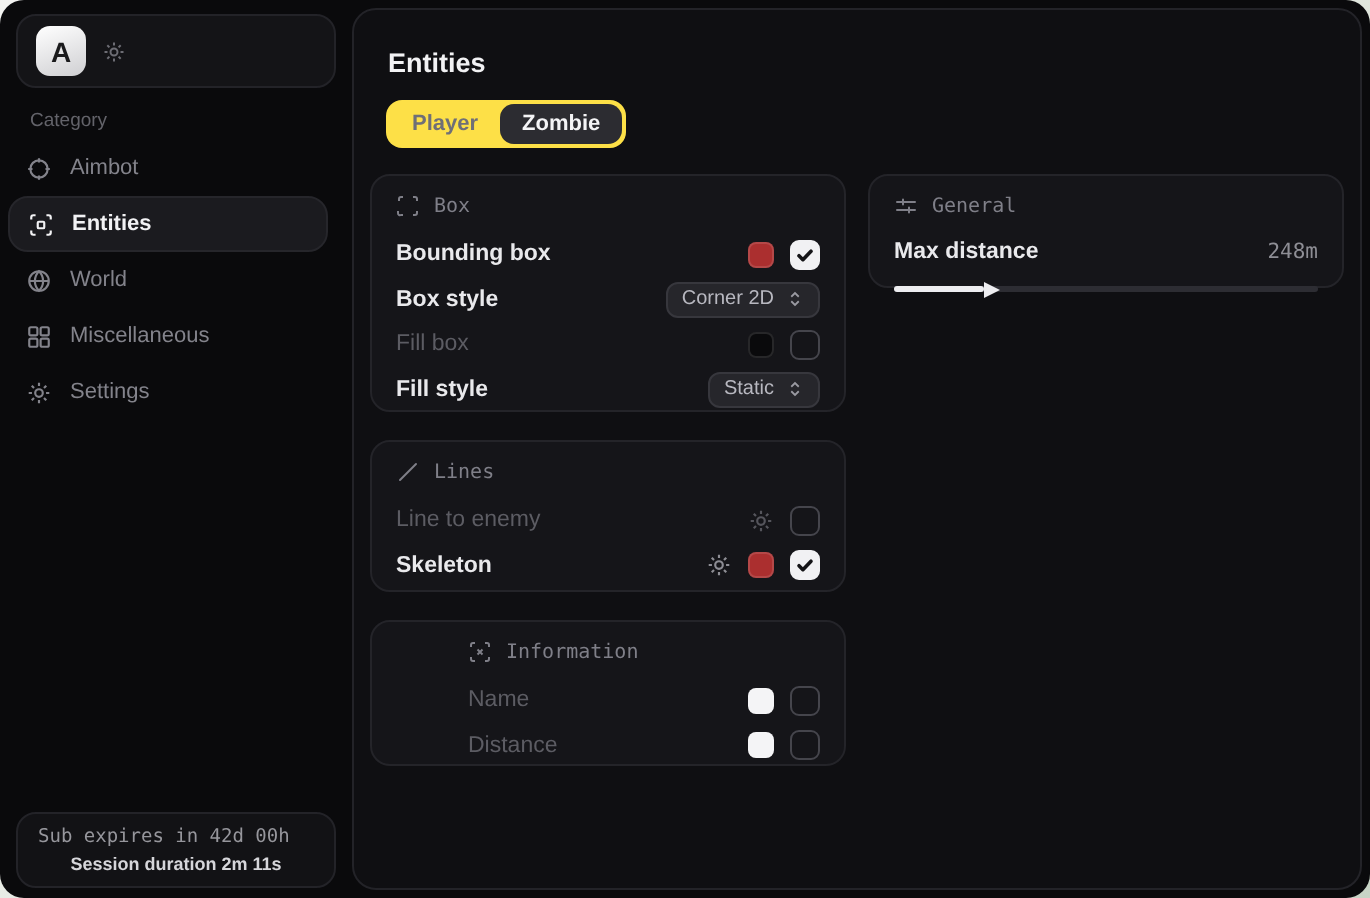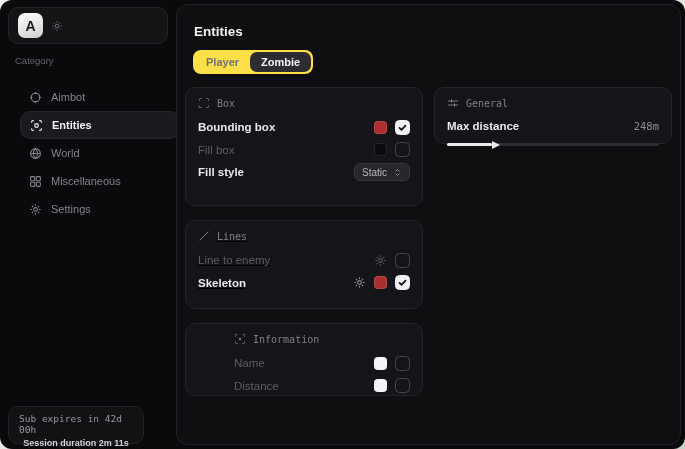--- a/index.html
+++ b/index.html
@@ -30,32 +30,32 @@
     flex:0 0 auto;
   }
   .app-meta { flex:1; line-height:1.1; }
   .app-name { color:#f0f0f2; font-size:11px; font-weight:bold; }
   .app-sub  { color:#8e8e95; font-size:9.5px; margin-top:2px; }
   .app-gear { color:#6d6d74; display:flex; cursor:pointer; }
   .category-label {
     position:absolute; left:15px; top:55px;
     color:#63636a; font-size:9.5px;
   }
-  .nav { position:absolute; left:20px; top:70px; width:160px;margin-top:13px; }
+  .nav { position:absolute; left:4px; top:70px; width:160px; }
   .nav-item {
     height:28px; display:flex; align-items:center; gap:9px;
     padding:0 9px; border-radius:10px;
     color:#83838b; font-size:11px; cursor:pointer;
   }
   .nav-item .nicon { display:flex; color:inherit; }
   .nav-item.active {
     background:#1b1b1f; border:1px solid #26262b; color:#f2f2f4; font-weight:bold;
   }
   .sub-card {
-    position:absolute; left:8px; top:406px; width:136px; height:38px;
+    position:absolute; left:8px; top:406px; width:160px; height:38px;
     background:#121215; border:1px solid #232328; border-radius:10px;
     padding:6px 10px;
   }
   .sub-line1 { font-family:"DejaVu Sans Mono", monospace; font-size:9.5px; color:#96969c; }
   .sub-line2 { font-size:9px; font-weight:bold; color:#d6d6da; margin-top:3px;text-align:center; }
   
   .main {
     position:absolute; left:176px; top:4px; width:505px; height:441px;
     background:#0f0f12; border:1px solid #232328; border-radius:12px;
   }
@@ -229,20 +229,33 @@
           <span class="controls">
             <span class="swatch" style="background: rgb(171, 47, 47);"></span>
             <span class="checkbox checked">
               <svg width="9" height="9" viewBox="0 0 12 12" fill="none" stroke="#141417" stroke-width="2.4" stroke-linecap="round" stroke-linejoin="round">
                   <path d="M2 6.5l2.6 2.6L10 3.5"></path>
                 </svg>
             </span>
           </span>
         </div>
 
+        <div class="row">
+          <span class="row-label">Box style</span>
+          <span class="controls">
+            <span class="dropdown">
+              <span>Corner 2D</span>
+              <span class="dicon">
+                <svg width="9" height="9" viewBox="0 0 24 24" fill="none" stroke="currentColor" stroke-width="2.4">
+                    <path d="M7 9l5-5 5 5M7 15l5 5 5-5"></path>
+                  </svg>
+              </span>
+            </span>
+          </span>
+        </div>
 
         <div class="row dimmed">
           <span class="row-label">Fill box</span>
           <span class="controls">
             <span class="swatch" style="background: rgb(10, 10, 12);"></span>
             <span class="checkbox">
               
             </span>
           </span>
         </div>
@@ -255,21 +268,21 @@
               <span class="dicon">
                 <svg width="9" height="9" viewBox="0 0 24 24" fill="none" stroke="currentColor" stroke-width="2.4">
                     <path d="M7 9l5-5 5 5M7 15l5 5 5-5"></path>
                   </svg>
               </span>
             </span>
           </span>
         </div>
       </div>
 
-      <div class="card" style="height:89px;text-decoration:underline;">
+      <div class="card" style="height:76px;">
         <div class="card-header">
           <span class="hicon">
             <svg width="12" height="12" viewBox="0 0 24 24" fill="none" stroke="currentColor" stroke-width="2" stroke-linecap="round">
                 <path d="M4 20L20 4"></path>
               </svg>
           </span>
           <span>Lines</span>
         </div>
 
         <div class="row dimmed">

